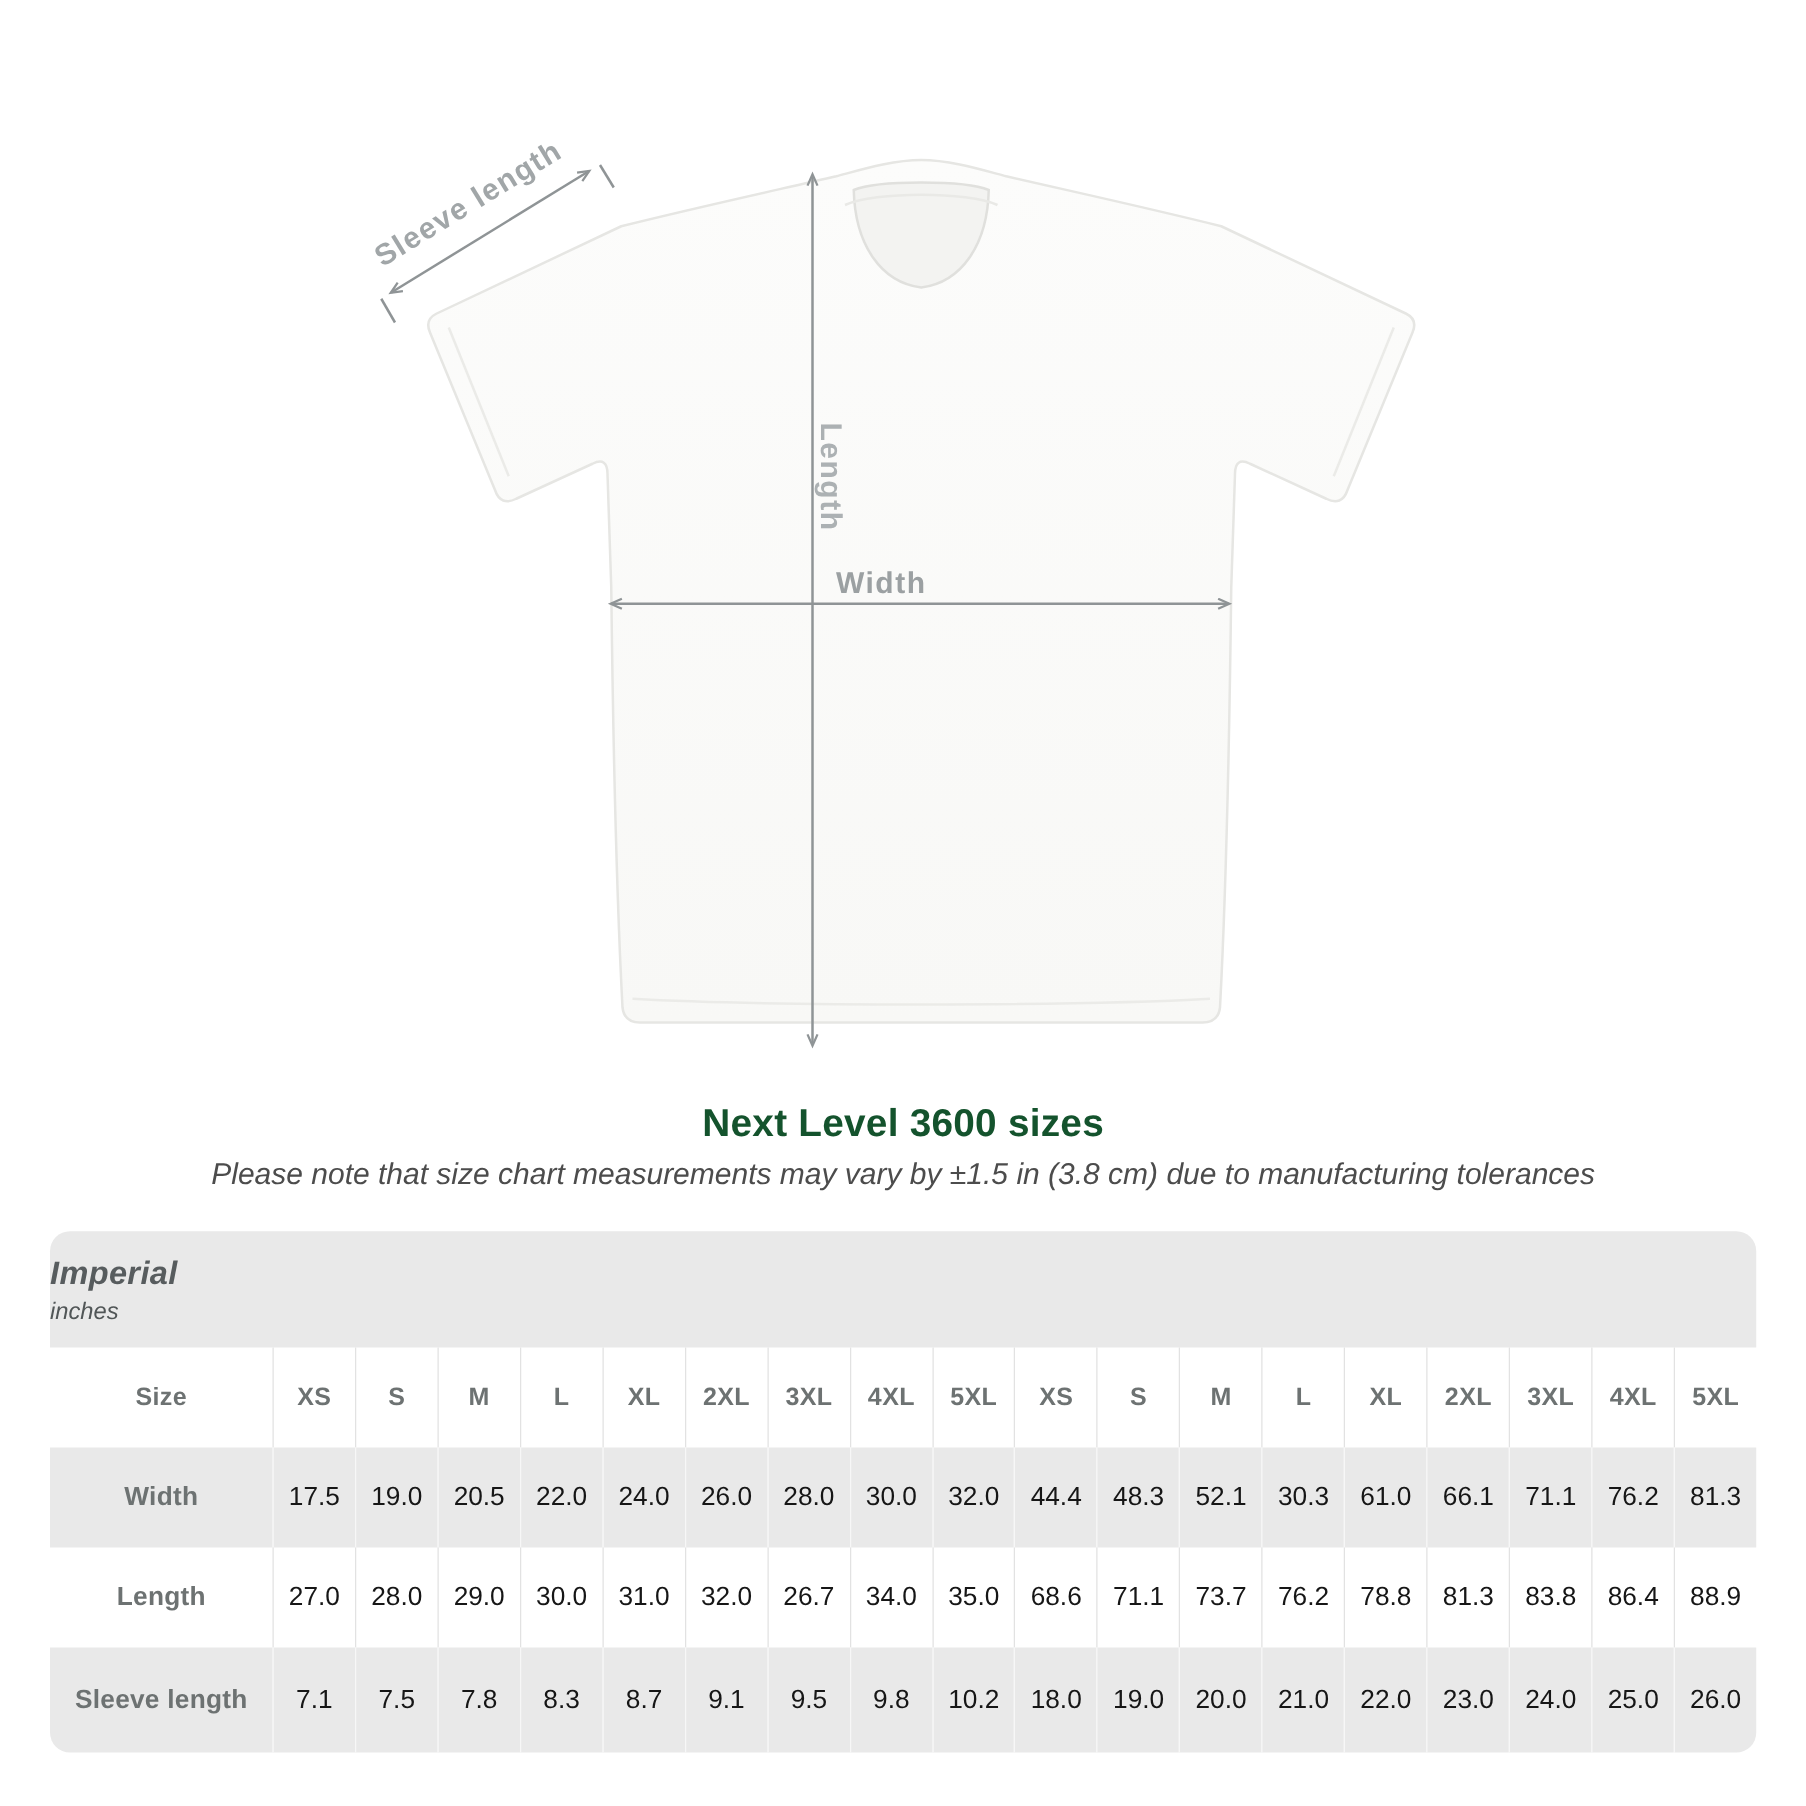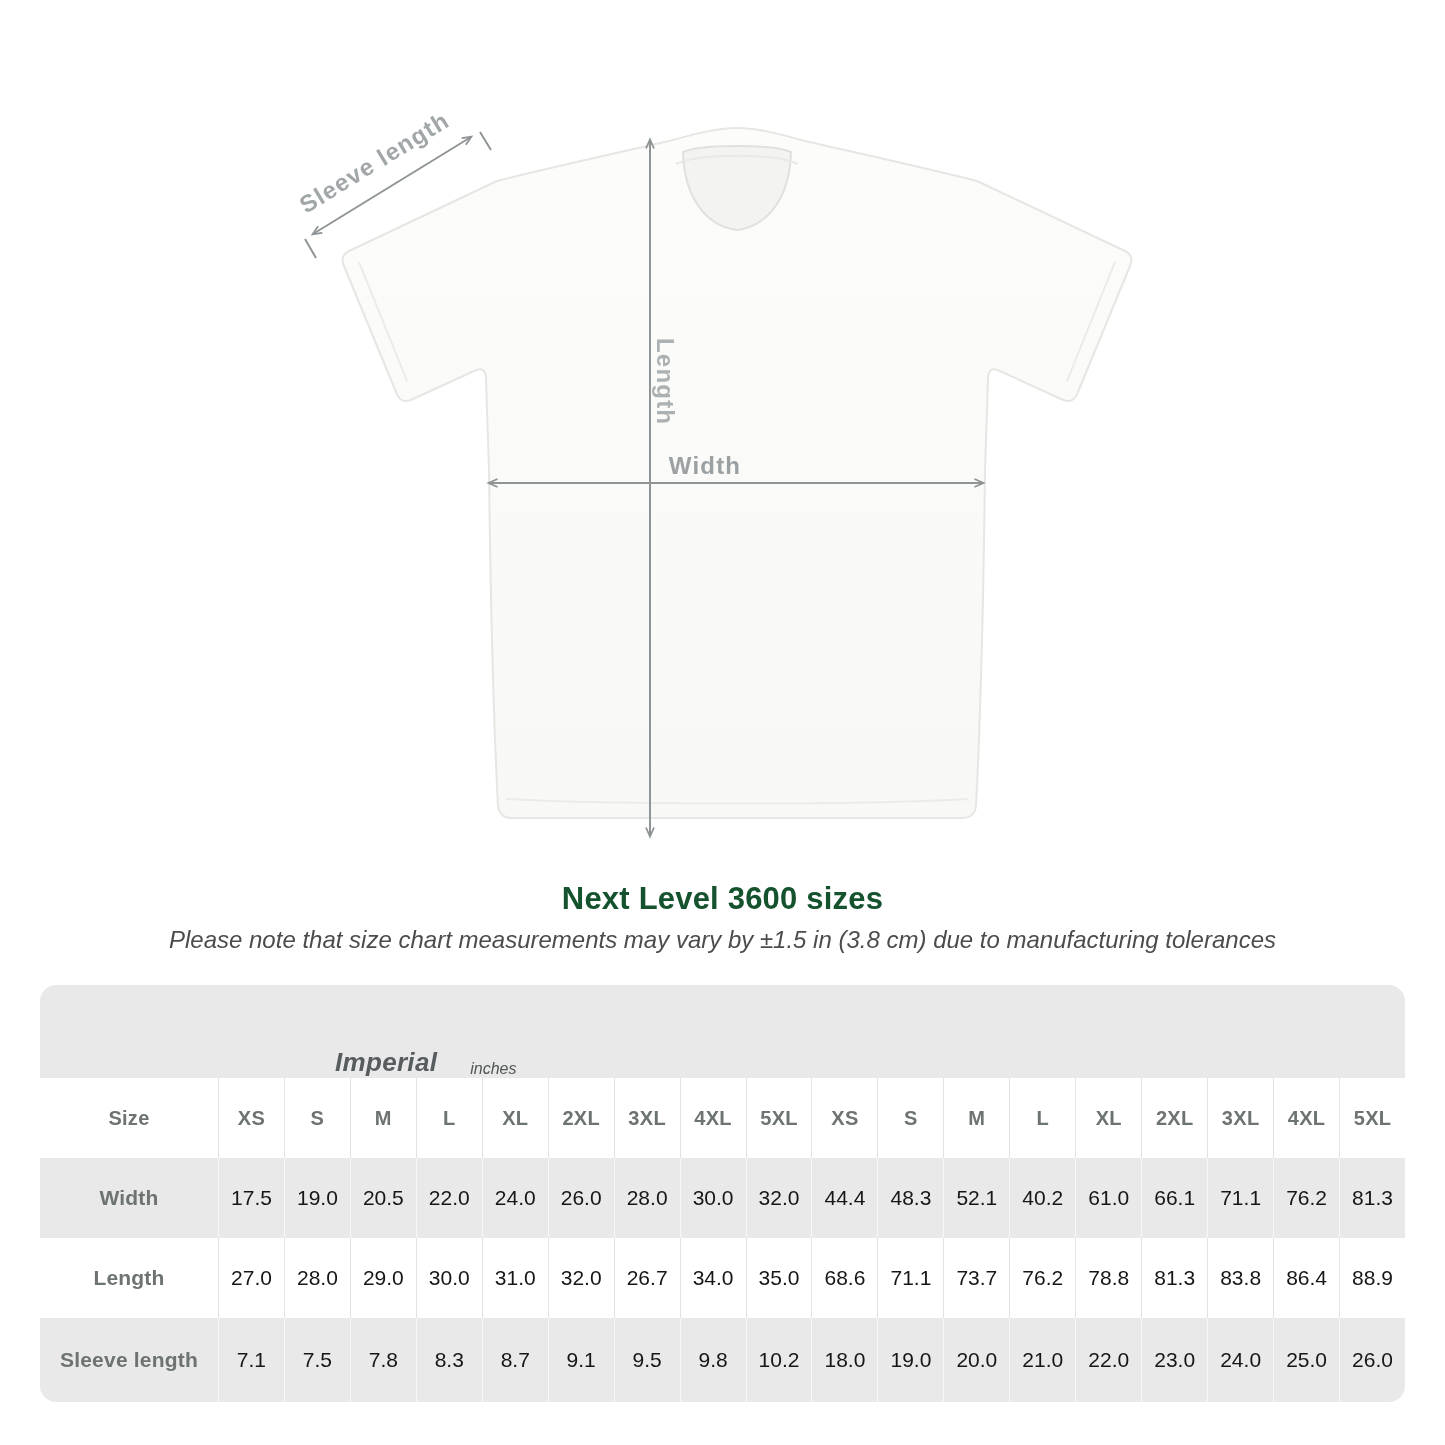--- a/index.html
+++ b/index.html
@@ -16,23 +16,23 @@
     position:absolute;top:926px;left:0;width:100%;text-align:center;
     font-size:24px;font-style:italic;color:#4c4c4c;
   }
   .table-wrap{position:absolute;top:985px;left:40px;width:1365px;}
   .group-row{
     display:grid;grid-template-columns:178px repeat(18,1fr);
     background:#e9e9e9;border-radius:16px 16px 0 0;height:93px;
   }
   .g1{grid-column:1/11;}
   .g2{grid-column:11/20;}
-  .group{display:flex;flex-direction:row;align-items:flex-end;justify-content:center;gap:5px;}
+  .group{display:flex;flex-direction:column;align-items:flex-start;justify-content:center;gap:5px;}
   .gtitle{font-weight:bold;font-style:italic;font-size:26px;color:#575c5e;letter-spacing:.3px;}
-  .gsub{font-style:italic;font-size:16px;color:#515657;margin-left:28px;}
+  .gsub{font-style:italic;font-size:19px;color:#515657;}
   .grid{
     display:grid;grid-template-columns:178px repeat(18,1fr);
     grid-template-rows:80px 80px 80px 84px;
   }
   .cell{display:flex;align-items:center;justify-content:center;font-size:21px;color:#161616;}
   .hdr{font-weight:bold;color:#6d7272;font-size:20px;letter-spacing:.3px;}
   .rowlabel{font-weight:bold;color:#6d7272;font-size:21px;letter-spacing:.2px;}
   .shade{background:#e9e9e9;}
   .sep{border-left:1px solid #e2e2e2;}
   .shade.sep{border-left-color:#f7f7f7;}
@@ -136,21 +136,21 @@
       <div class="cell val sep shade">20.5</div>
       <div class="cell val sep shade">22.0</div>
       <div class="cell val sep shade">24.0</div>
       <div class="cell val sep shade">26.0</div>
       <div class="cell val sep shade">28.0</div>
       <div class="cell val sep shade">30.0</div>
       <div class="cell val sep shade">32.0</div>
       <div class="cell val sep shade">44.4</div>
       <div class="cell val sep shade">48.3</div>
       <div class="cell val sep shade">52.1</div>
-      <div class="cell val sep shade">40.2</div>
+      <div class="cell val sep shade">30.3</div>
       <div class="cell val sep shade">61.0</div>
       <div class="cell val sep shade">66.1</div>
       <div class="cell val sep shade">71.1</div>
       <div class="cell val sep shade">76.2</div>
       <div class="cell val sep shade">81.3</div>
       <div class="cell rowlabel">Length</div>
       <div class="cell val sep">27.0</div>
       <div class="cell val sep">28.0</div>
       <div class="cell val sep">29.0</div>
       <div class="cell val sep">30.0</div>

